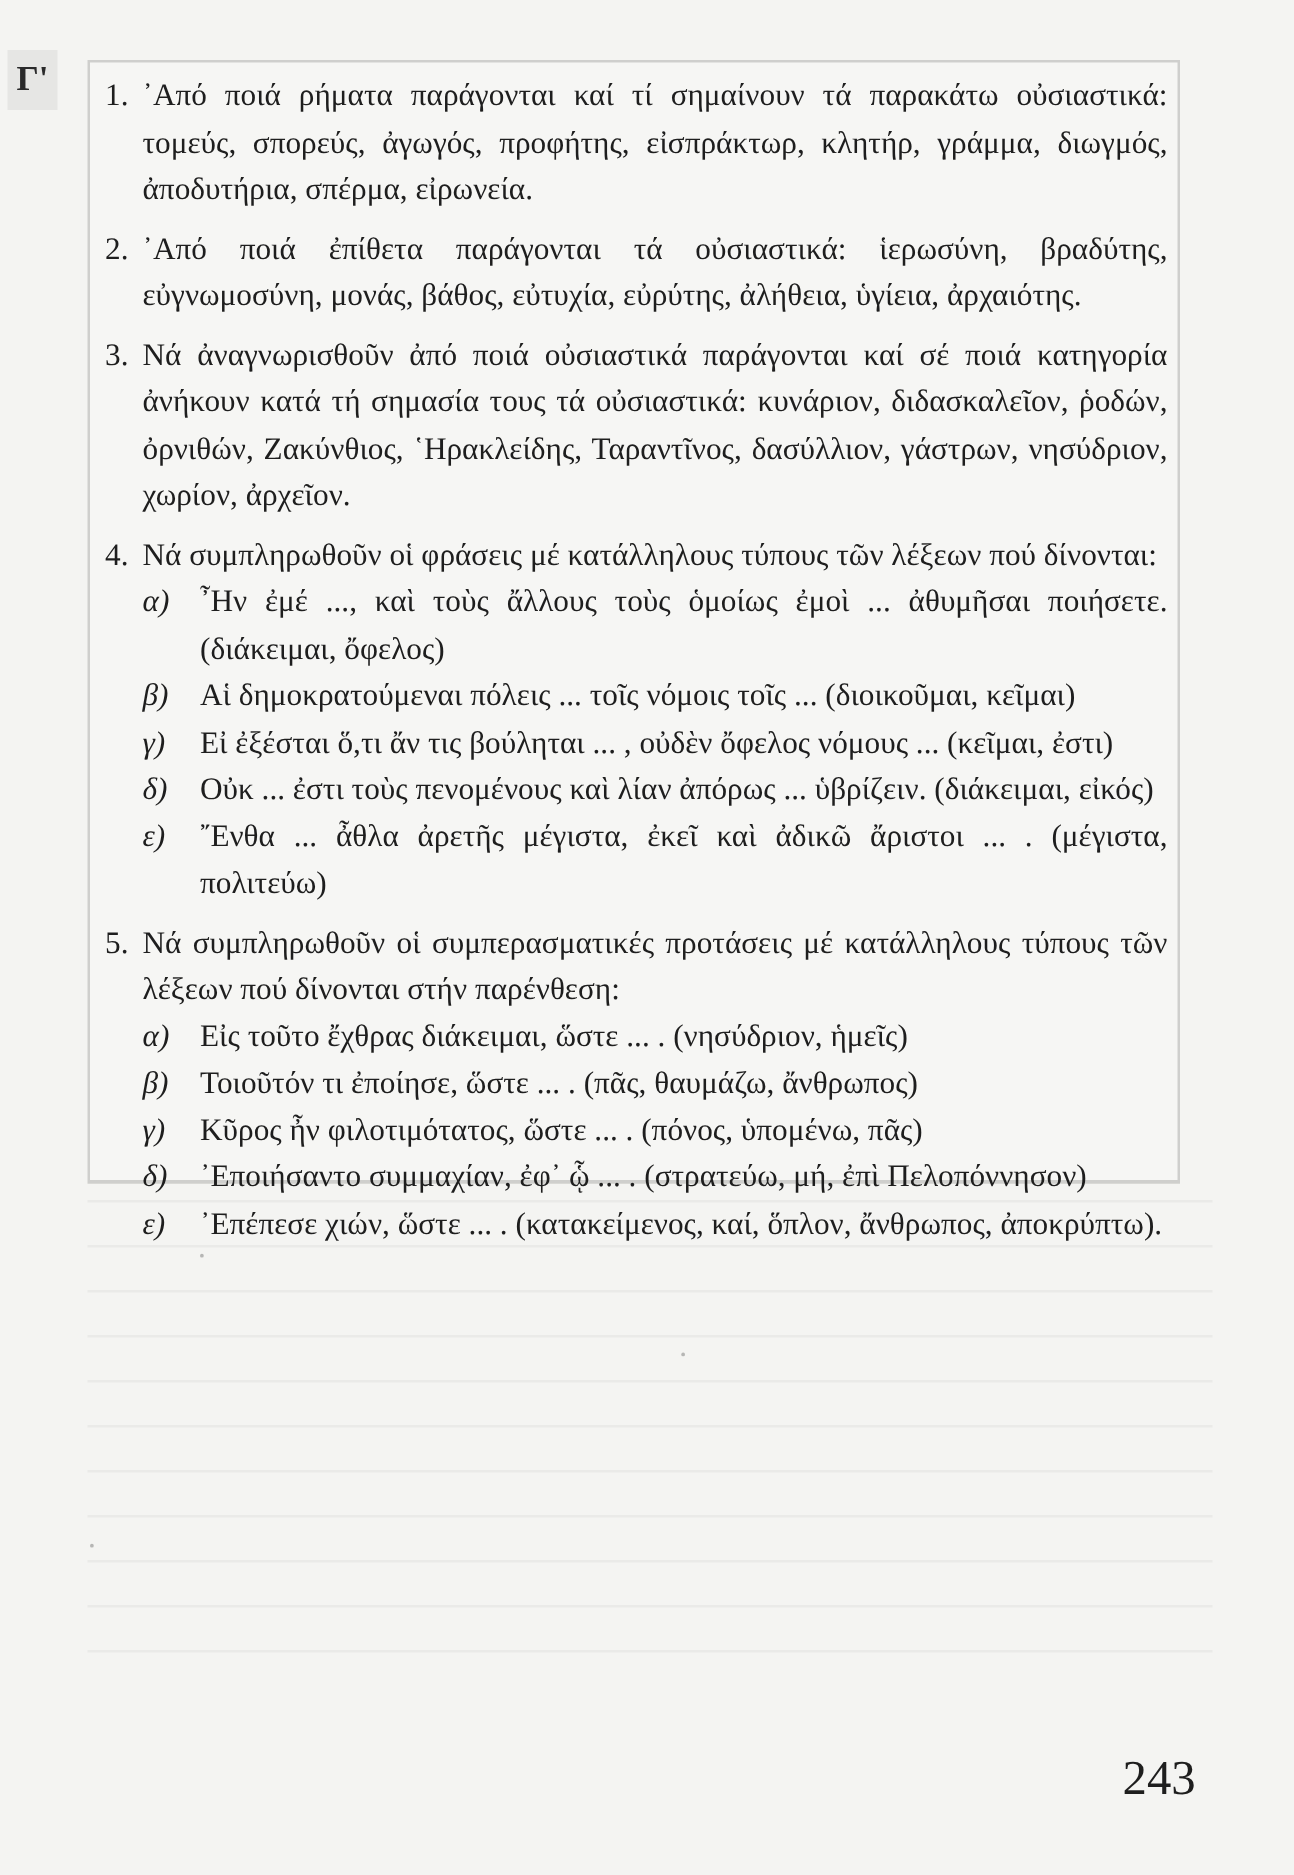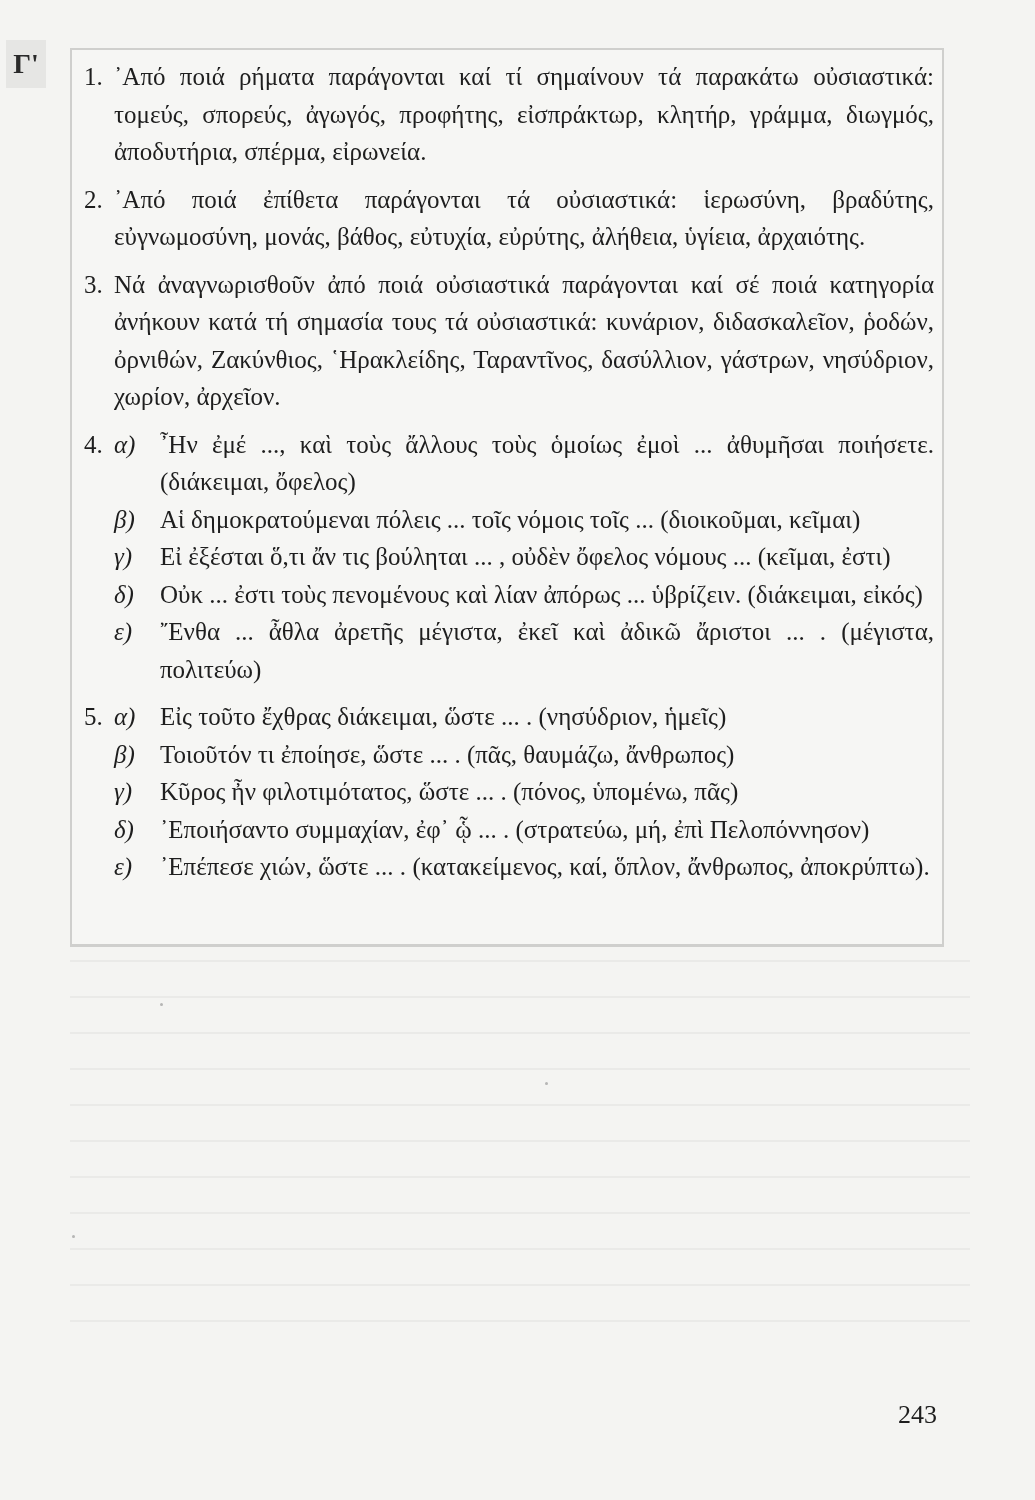--- a/index.html
+++ b/index.html
@@ -84,21 +84,21 @@
     .sub-label {
       position: absolute;
       left: 0;
       top: 0;
       font-style: italic;
     }
     .page-number {
       position: absolute;
       left: 898px;
       top: 1400px;
-      font-size: 26px;
+      font-size: 39px;
       color: #1e1e1e;
     }
     .specks {
       position: absolute;
       width: 3px;
       height: 3px;
       background: #777;
       border-radius: 50%;
       opacity: 0.5;
     }
@@ -144,20 +144,23 @@
 
   <div class="ex">
     <span class="ex-num">3.</span>
     <div class="ex-body">
       <span>Νά ἀναγνωρισθοῦν ἀπό ποιά οὐσιαστικά παράγονται καί σέ ποιά κατηγορία ἀνήκουν κατά τή σημασία τους τά οὐσιαστικά: </span><span class="it">κυνάριον, διδασκαλεῖον, ῥοδών, ὀρνιθών, Ζακύνθιος, ῾Ηρακλείδης, Ταραντῖνος, δασύλλιον, γάστρων, νησύδριον, χωρίον, ἀρχεῖον.</span>
     </div>
   </div>
 
   <div class="ex">
     <span class="ex-num">4.</span>
+    <div class="ex-body">
+      <span>Νά συμπληρωθοῦν οἱ φράσεις μέ κατάλληλους τύπους τῶν λέξεων πού δίνονται:</span>
+    </div>
     <div class="sub">
       <span class="sub-label">α)</span>
       <span class="it">῏Ην ἐμέ ..., καὶ τοὺς ἄλλους τοὺς ὁμοίως ἐμοὶ ... ἀθυμῆσαι ποιήσετε.</span>
       <span>(διάκειμαι, ὄφελος)</span>
     </div>
     <div class="sub">
       <span class="sub-label">β)</span>
       <span class="it">Αἱ δημοκρατούμεναι πόλεις ... τοῖς νόμοις τοῖς ...</span>
       <span>(διοικοῦμαι, κεῖμαι)</span>
     </div>
@@ -173,20 +176,23 @@
     </div>
     <div class="sub">
       <span class="sub-label">ε)</span>
       <span class="it">῎Ενθα ... ἆθλα ἀρετῆς μέγιστα, ἐκεῖ καὶ ἀδικῶ ἄριστοι ... .</span>
       <span>(μέγιστα, πολιτεύω)</span>
     </div>
   </div>
 
   <div class="ex">
     <span class="ex-num">5.</span>
+    <div class="ex-body">
+      <span>Νά συμπληρωθοῦν οἱ συμπερασματικές προτάσεις μέ κατάλληλους τύπους τῶν λέξεων πού δίνονται στήν παρένθεση:</span>
+    </div>
     <div class="sub">
       <span class="sub-label">α)</span>
       <span class="it">Εἰς τοῦτο ἔχθρας διάκειμαι, ὥστε ... .</span>
       <span>(νησύδριον, ἡμεῖς)</span>
     </div>
     <div class="sub">
       <span class="sub-label">β)</span>
       <span class="it">Τοιοῦτόν τι ἐποίησε, ὥστε ... .</span>
       <span>(πᾶς, θαυμάζω, ἄνθρωπος)</span>
     </div>

